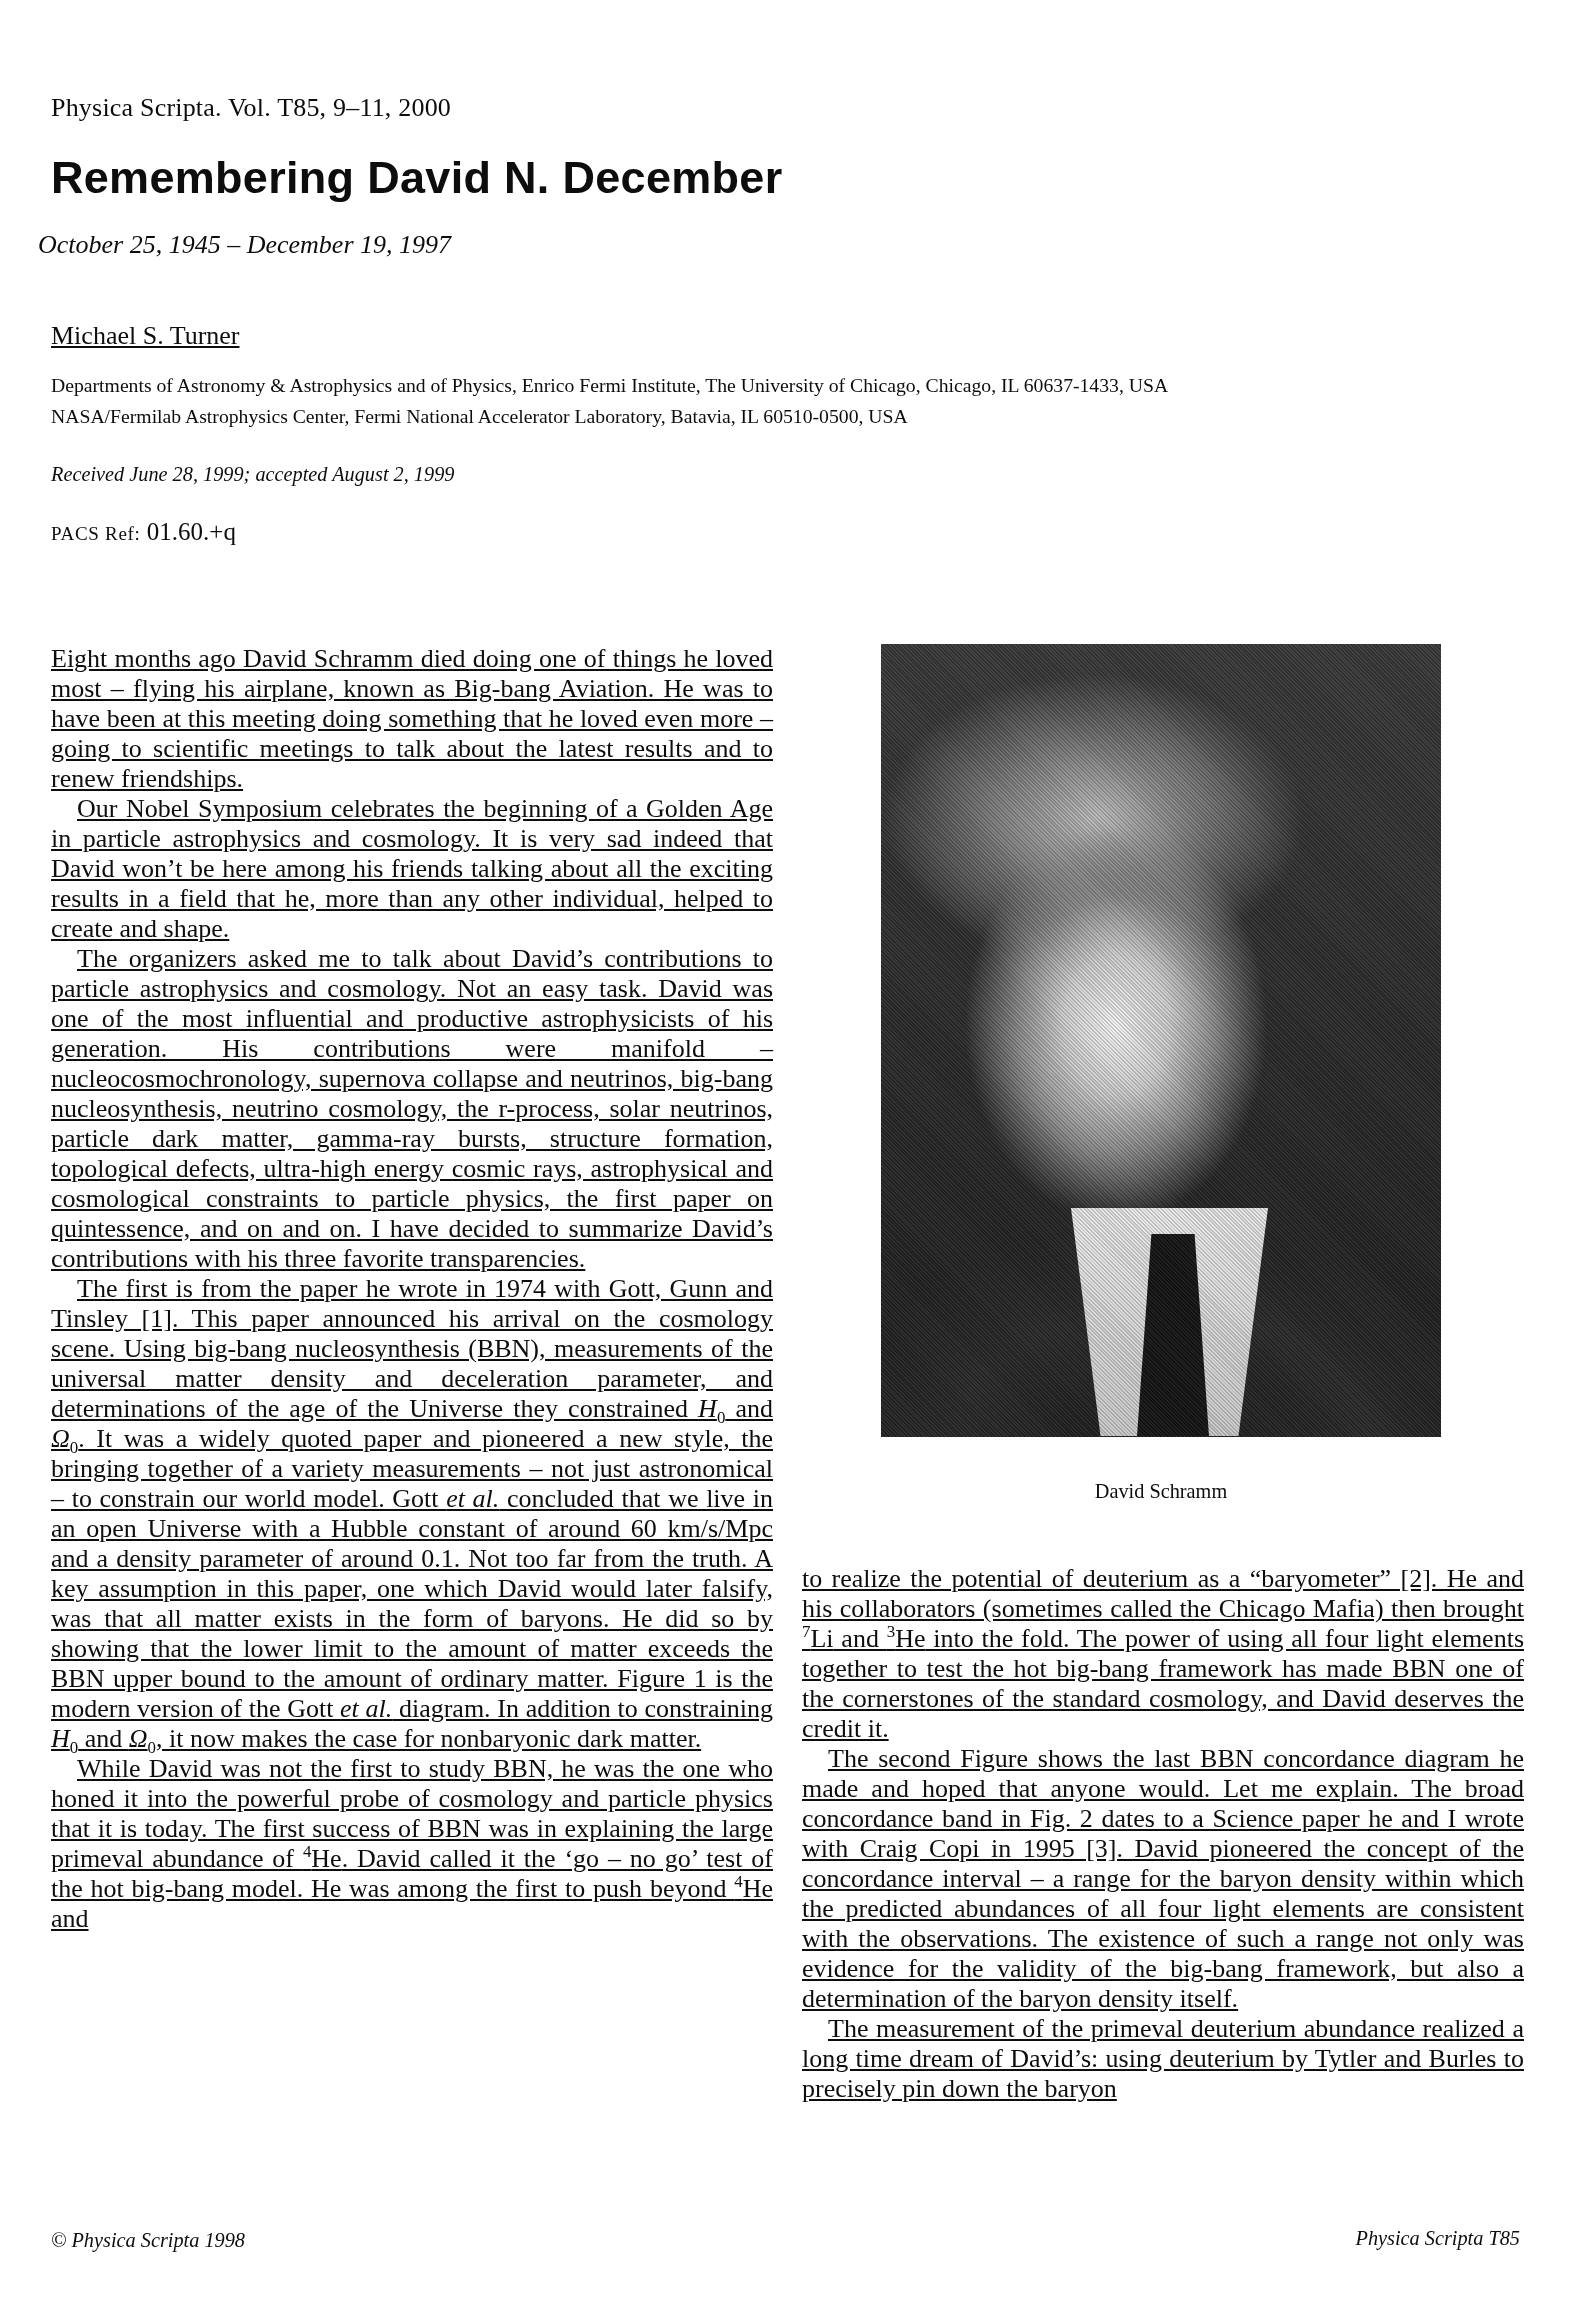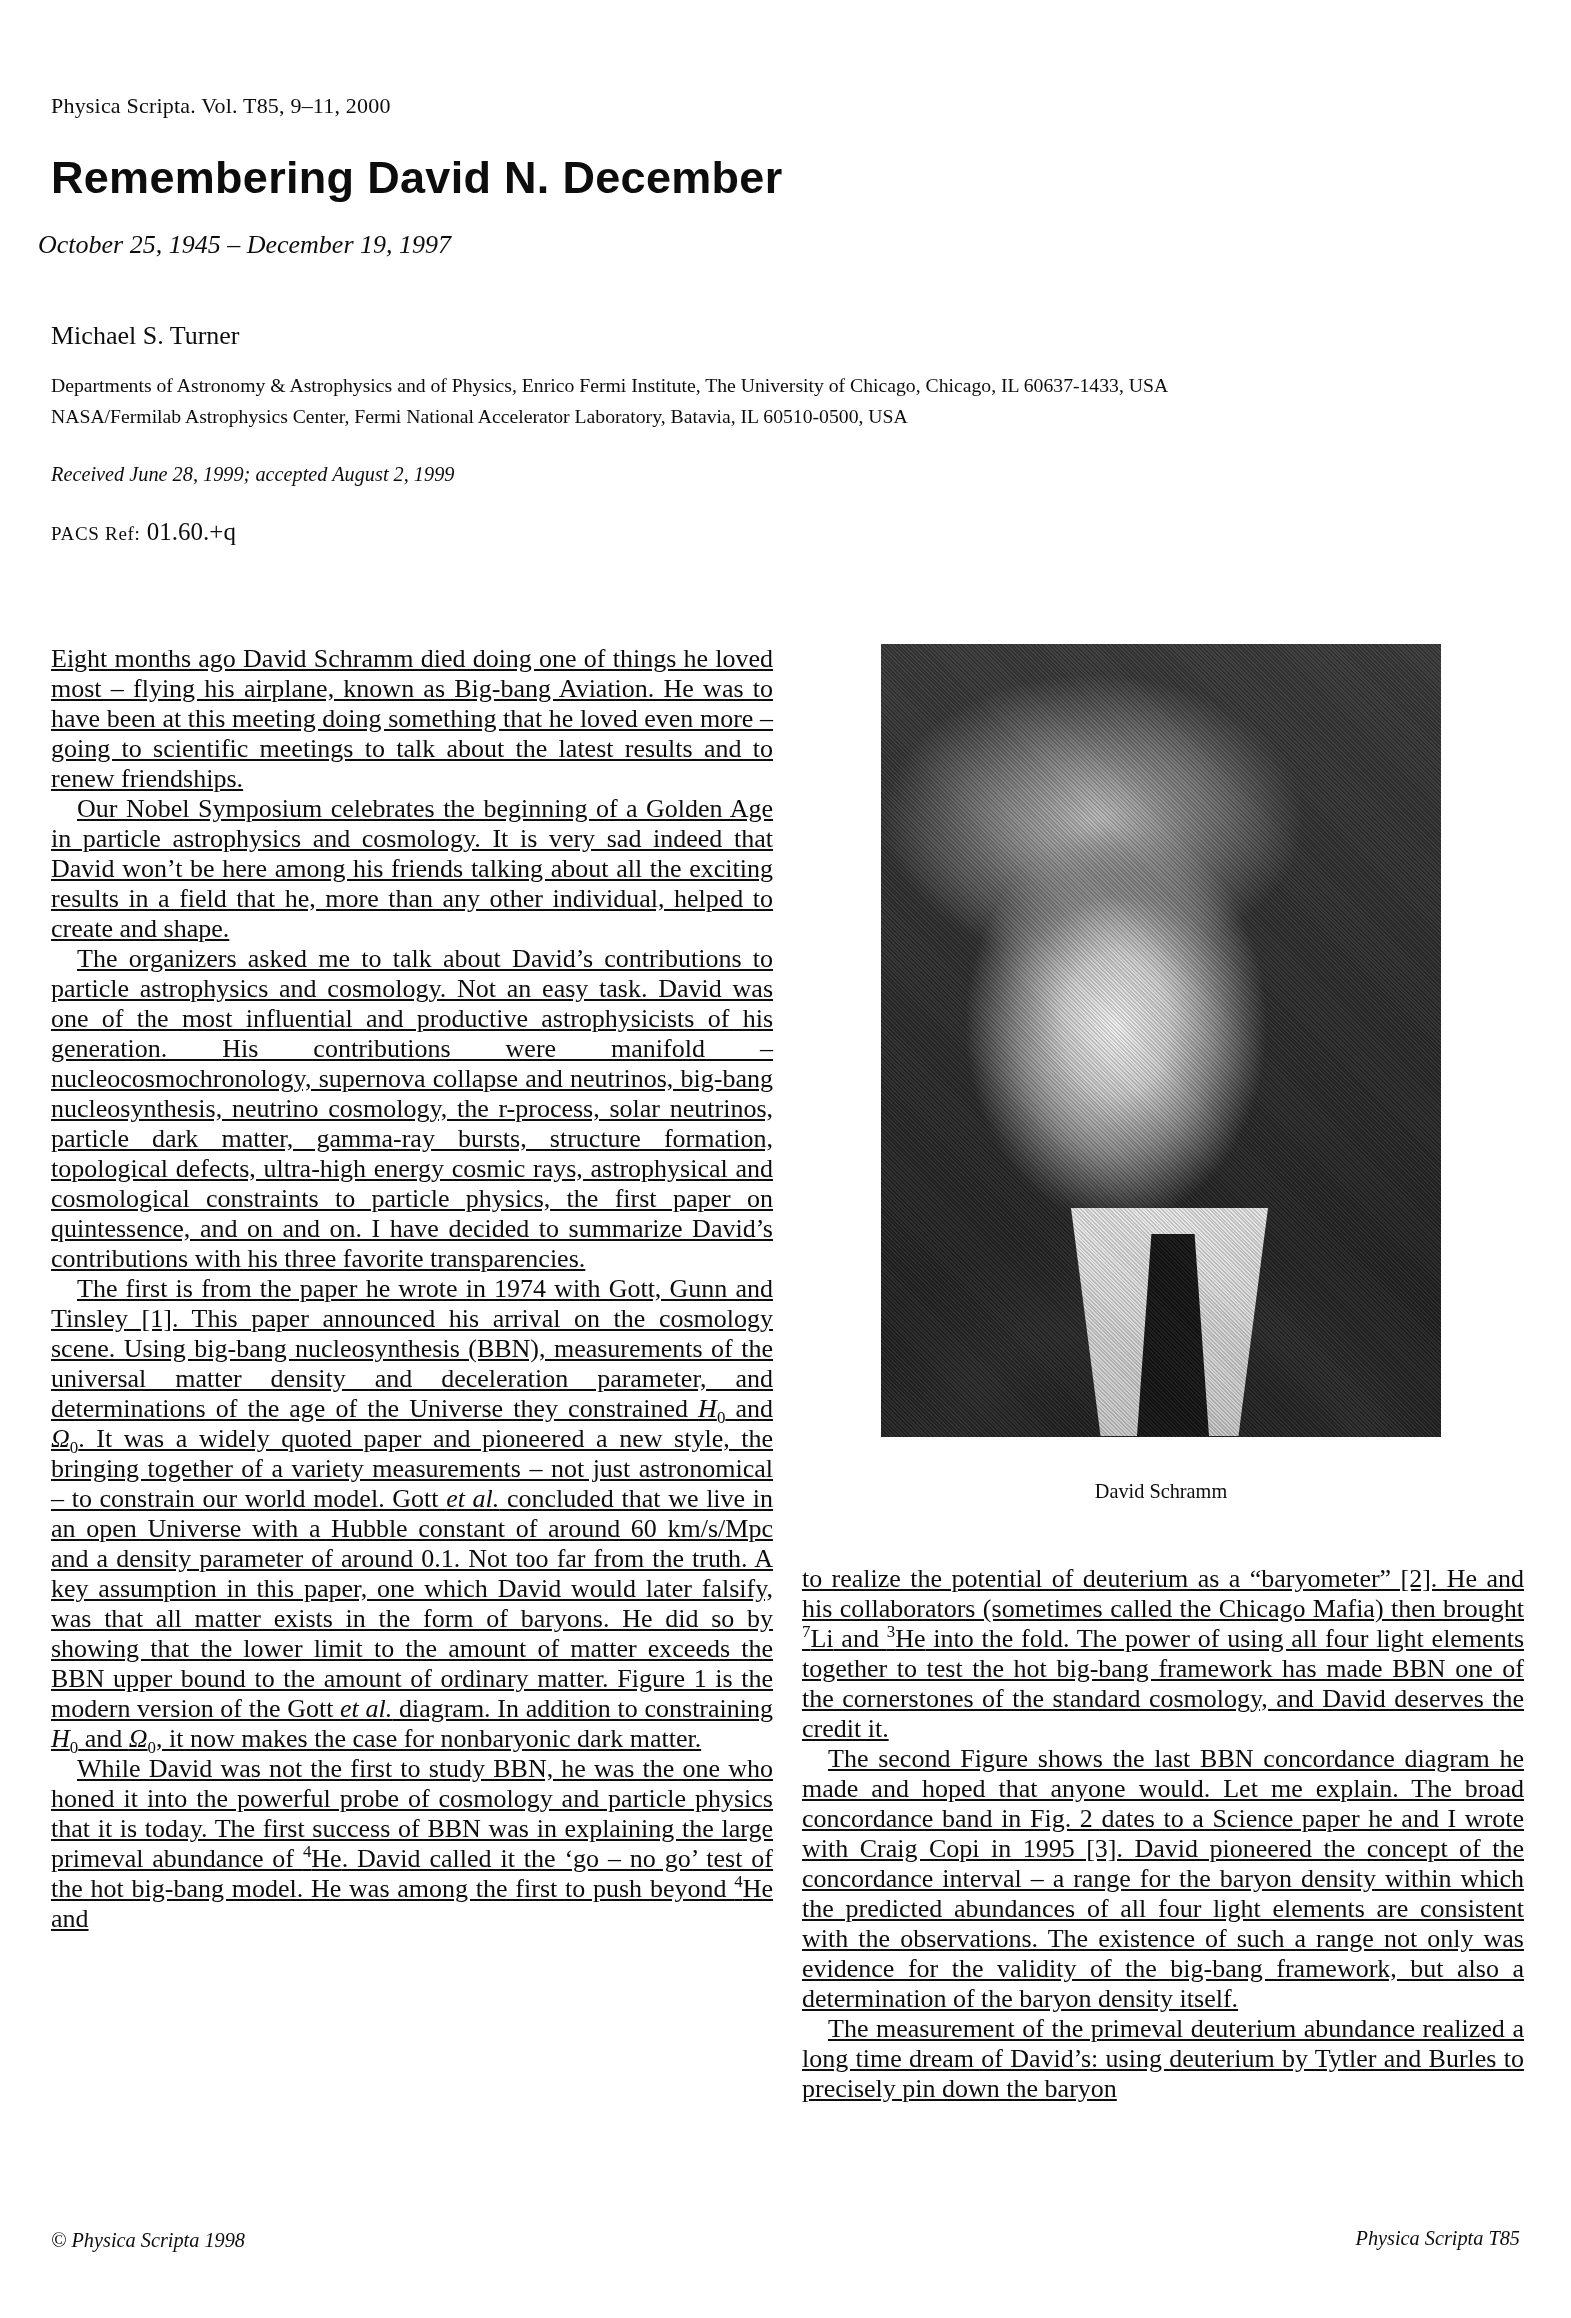--- a/index.html
+++ b/index.html
@@ -2,24 +2,24 @@
 <html style="font-size:10.5px"><head>
 <meta charset="utf-8">
 <style>
   html, body { margin: 0; padding: 0; background: #ffffff; }
   body {
     width: 1571px; height: 2319px; position: relative; overflow: hidden;
     color: #0d0d0d;
     font-family: "Liberation Serif", "DejaVu Serif", serif;
   }
   .abs { position: absolute; }
-  .journal-line { left: 51px; top: 93px; font-size: 22px; letter-spacing: 0.2px; }
+  .journal-line { left: 51px; top: 93px; font-size: 26px; letter-spacing: 0.2px; }
   .title { left: 51px; top: 152px; font-family: "Liberation Sans", "DejaVu Sans", sans-serif; font-weight: bold; font-size: 45px; letter-spacing: 0.3px; }
   .dates { left: 38px; top: 230px; font-size: 26px; font-style: italic; }
-  .author { left: 51px; top: 321px; font-size: 26px; }
+  .author { left: 51px; top: 321px; font-size: 26px; text-decoration: underline; }
   .affil { left: 51px; font-size: 19.7px; white-space: nowrap; }
   .affil-1 { top: 374px; }
   .affil-2 { top: 405px; }
   .received { left: 51px; top: 463px; font-size: 20.3px; font-style: italic; }
   .pacs { left: 51px; top: 518px; font-size: 25px; text-align: center; }
   .pacs .pacs-label { font-size: 19px; letter-spacing: 0.7px; }
 
   .col { position: absolute; font-size: 26px; line-height: 30px; text-align: justify; hyphens: none; text-decoration: underline; }
   .col-left { left: 51px; top: 644px; width: 722px; }
   .col-right { left: 802px; top: 1564px; width: 722px; }

